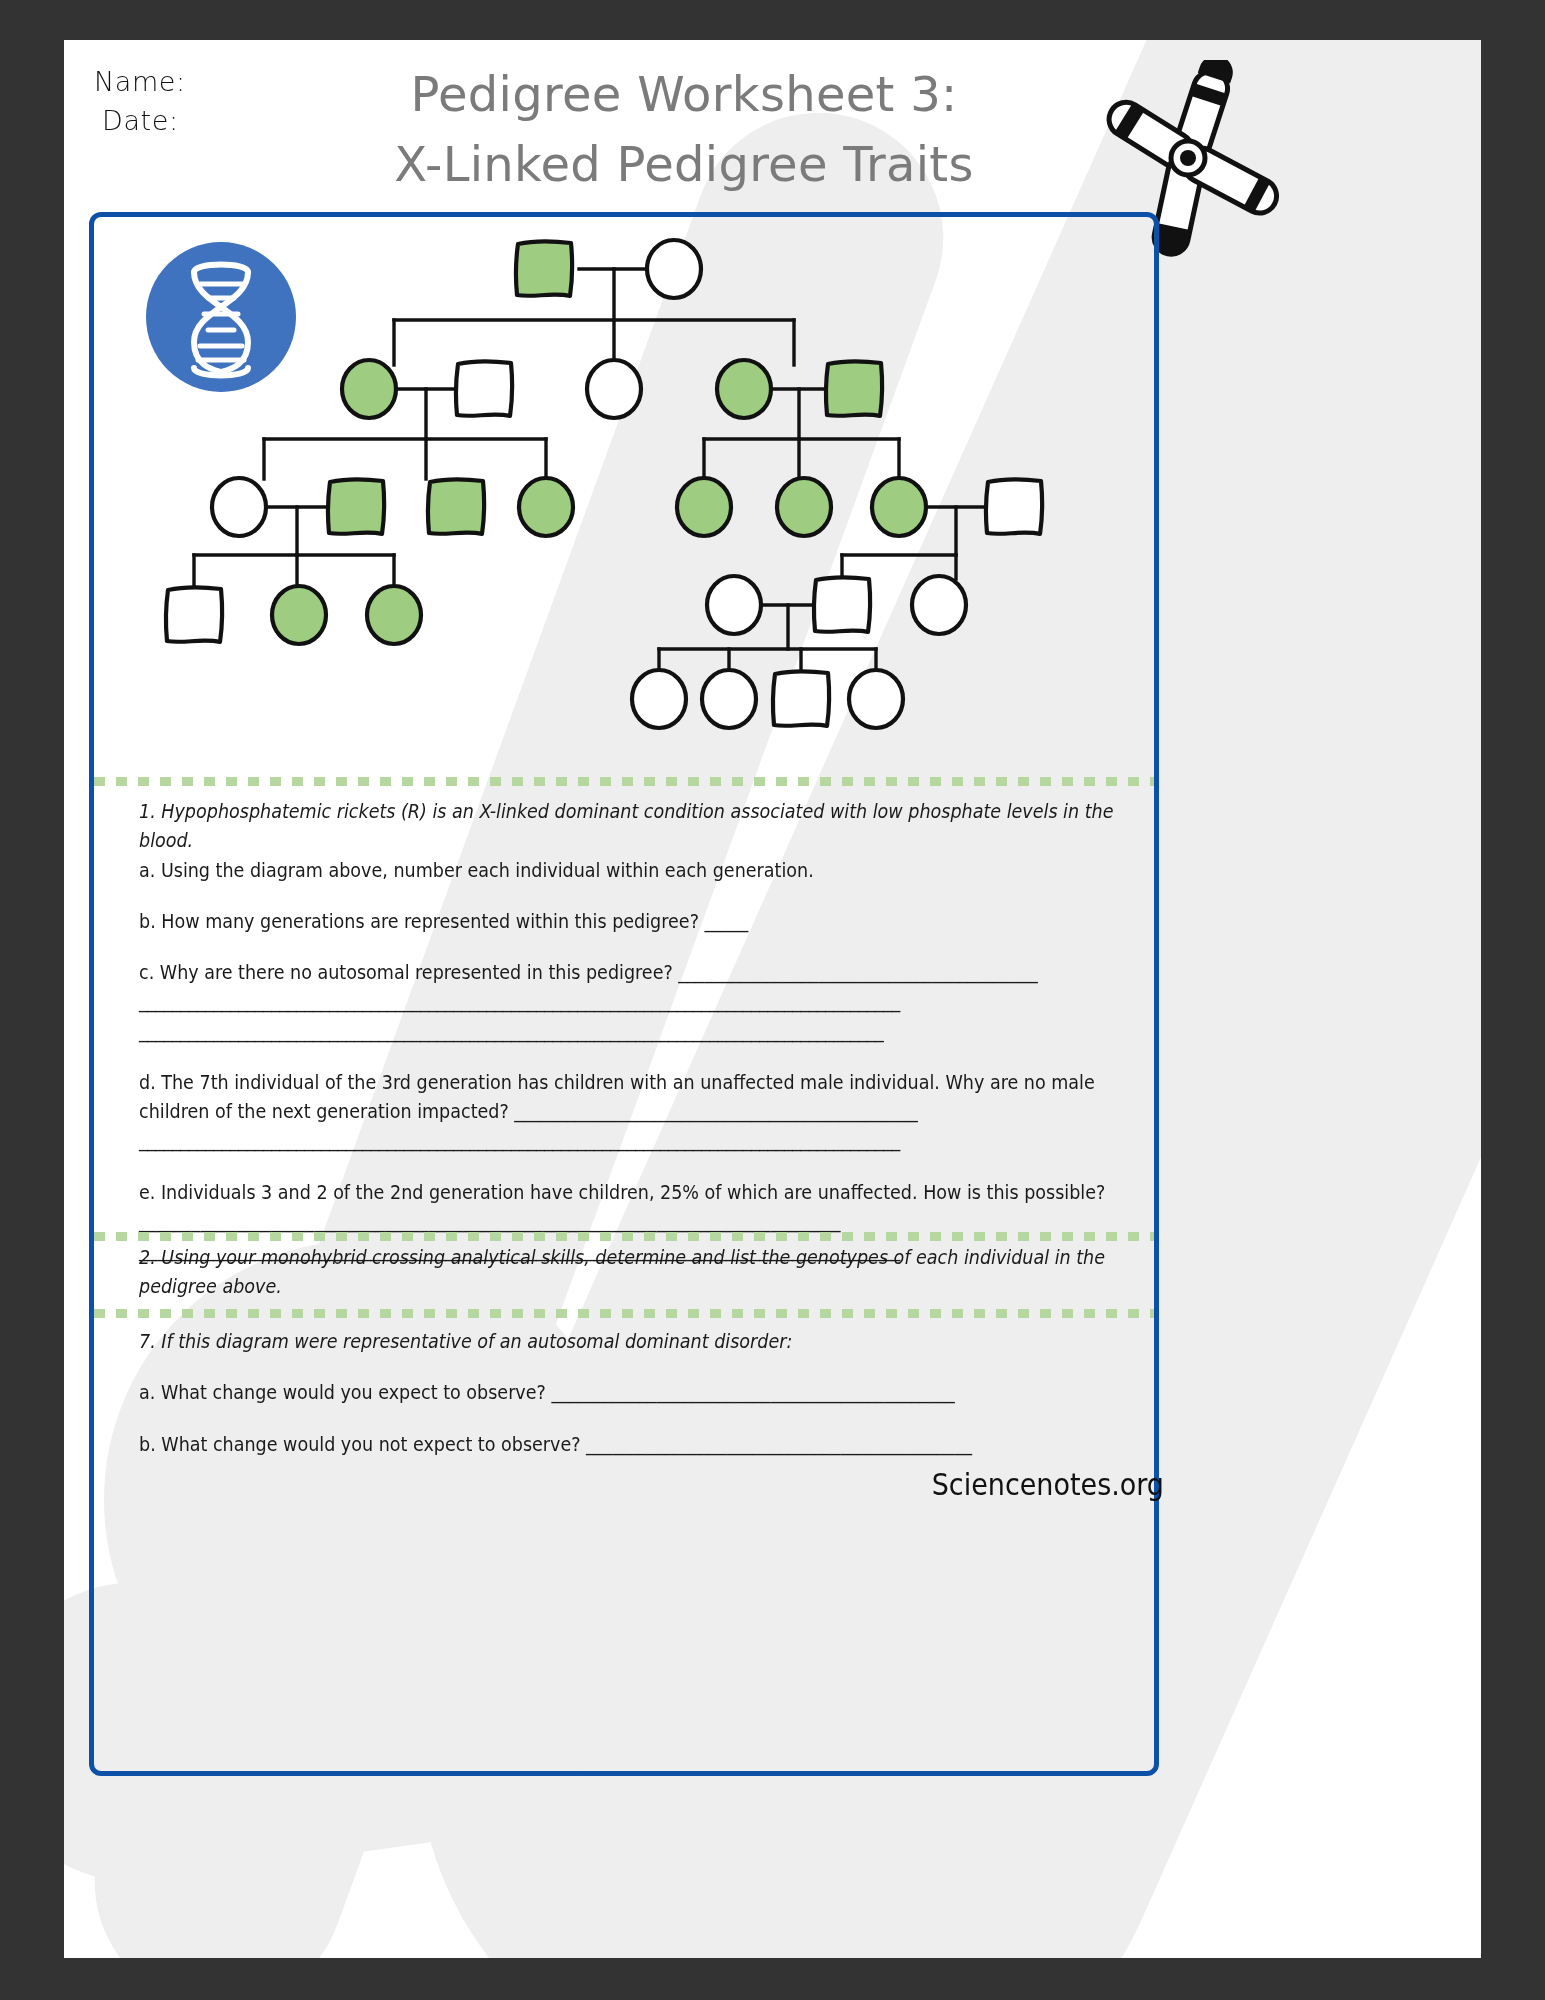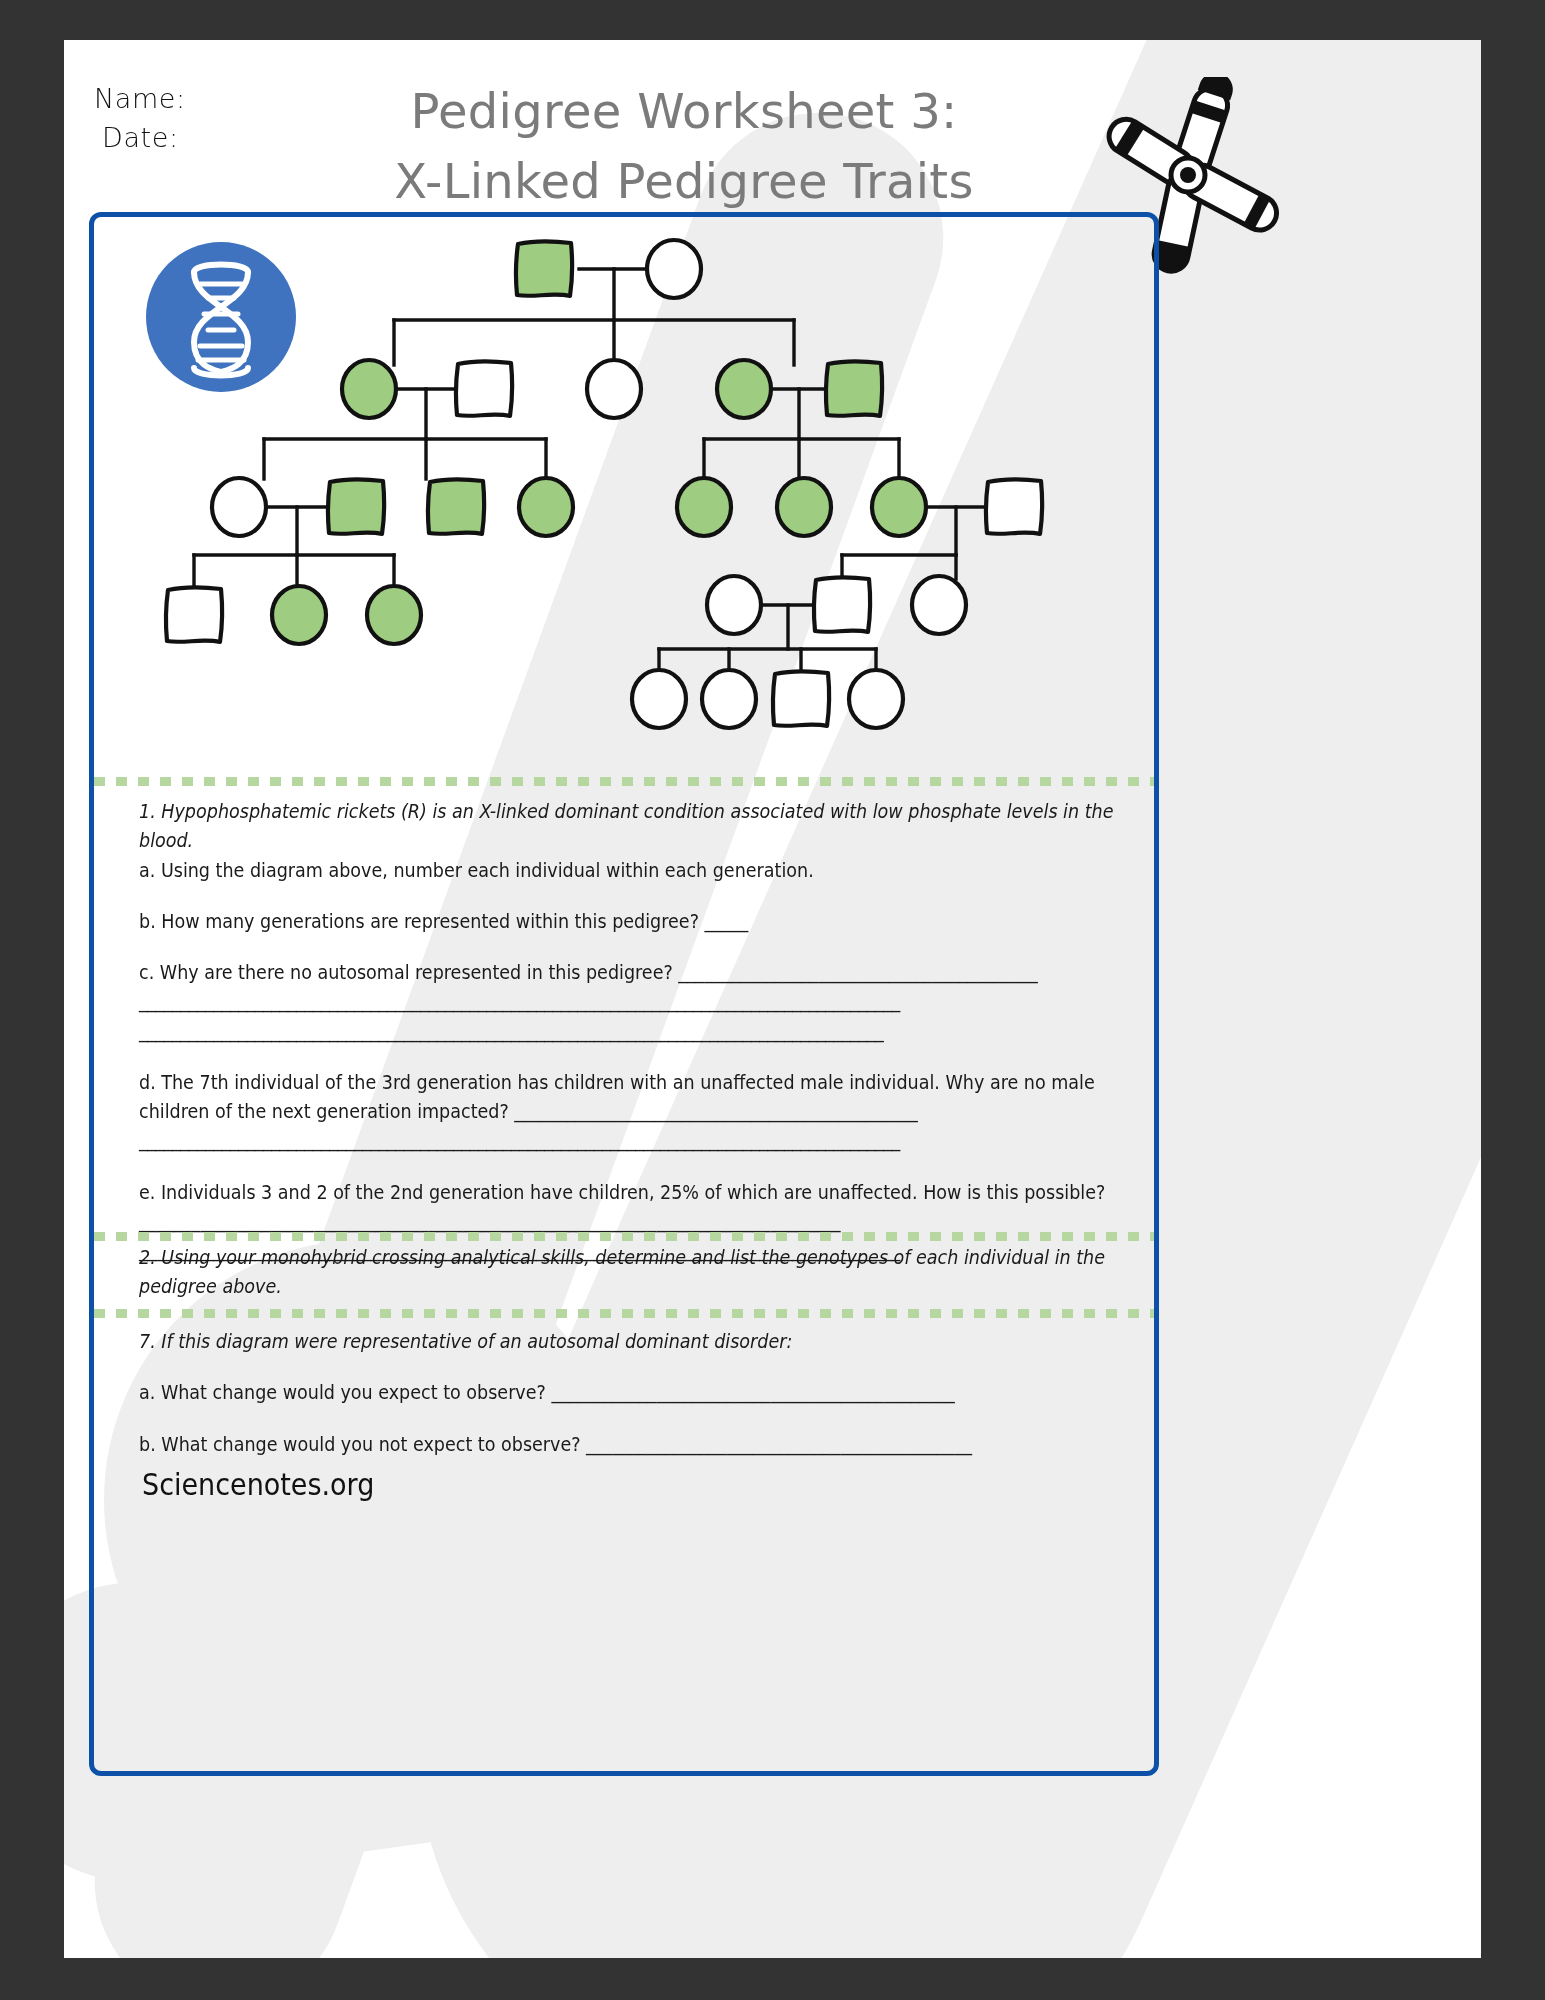--- a/index.html
+++ b/index.html
@@ -20,21 +20,21 @@
   .wm { position:absolute; background:#eeeeee; z-index:0; pointer-events:none; }
   .wm1 { width:760px; height:2400px; left:700px; top:-260px; transform:rotate(24deg); border-radius:340px; }
   .wm2 { width:250px; height:2000px; left:330px; top:20px; transform:rotate(20deg); border-radius:140px; }
   .wm3 { width:190px; height:1250px; left:1080px; top:560px; transform:rotate(26deg); border-radius:110px; }
   .wm4 { width:520px; height:520px; left:40px; top:1200px; border-radius:260px; }
   .wm5 { width:620px; height:300px; left:-80px; top:1520px; border-radius:160px; transform:rotate(-8deg);}
 
   .content { position: relative; z-index: 2; }
 
   
-  #header { position:absolute; left:0; top:0; width:1417px; height:175px;margin-top:17px; }
+  #header { position:absolute; left:0; top:0; width:1417px; height:175px; }
   #namedate {
     position:absolute; left:30px; top:22px;
     font-size:27px; color:#111; line-height:1.45; letter-spacing:.6px;
     font-family:"DejaVu Sans", sans-serif; font-weight:300;
   }
   #namedate div:nth-child(2){ padding-left:8px; }
   #title {
     position:absolute; left:300px; top:20px; width:640px;
     text-align:center; color:#7b7b7b;
     font-size:48px; line-height:1.45; letter-spacing:.3px; font-weight:400;
@@ -71,23 +71,23 @@
   .gap { height:22px; }
   .blank { letter-spacing:-0.5px; }
 
   .divider {
     position:absolute; left:0; width:1060px; height:9px;
     background: repeating-linear-gradient(to right,
       #b6d7a0 0px, #b6d7a0 11px, transparent 11px, transparent 22px);
   }
 
   #footer {
-    position:absolute; left:0; width:1070px; text-align:left;
+    position:absolute; left:0; width:1070px; text-align:right;
     font-family:"DejaVu Sans Condensed","DejaVu Sans", sans-serif;
-    font-size:30px; color:#111;margin-left:48px;
+    font-size:30px; color:#111;
   }
 </style>
 </head>
 <body>
 
 <div id="page">
 
   <div class="wm wm1"></div>
   <div class="wm wm2"></div>
   <div class="wm wm3"></div>

